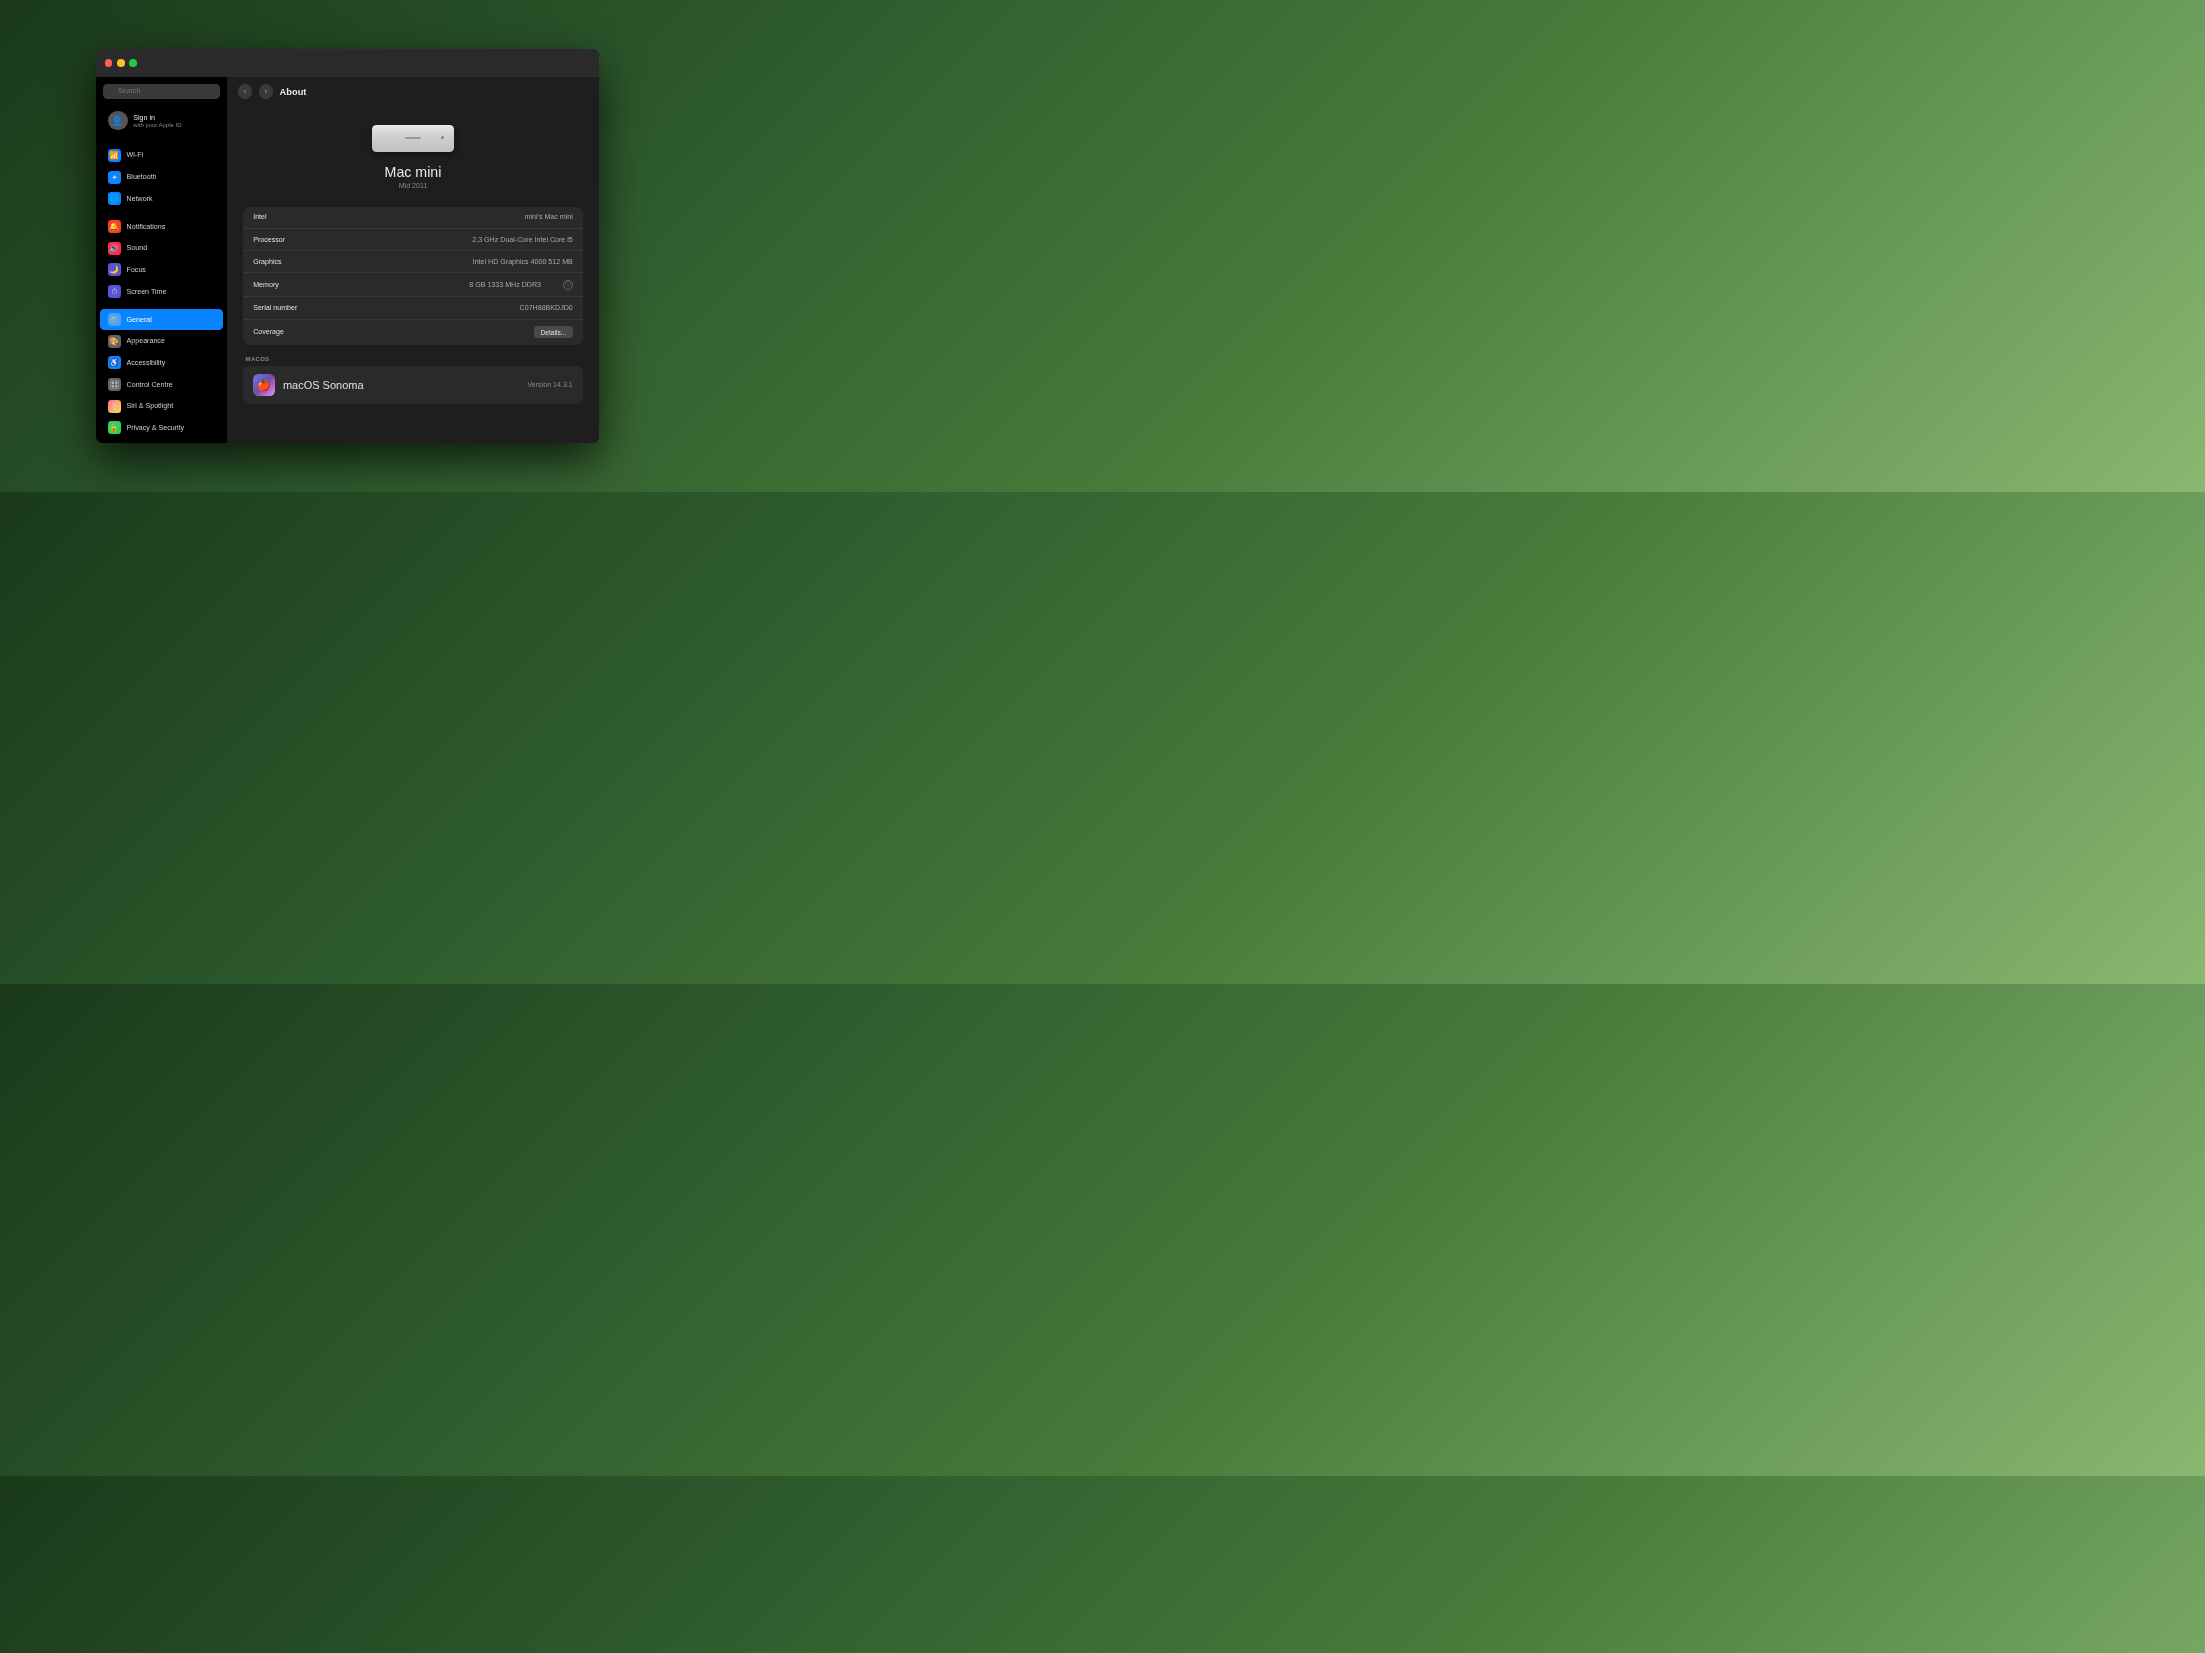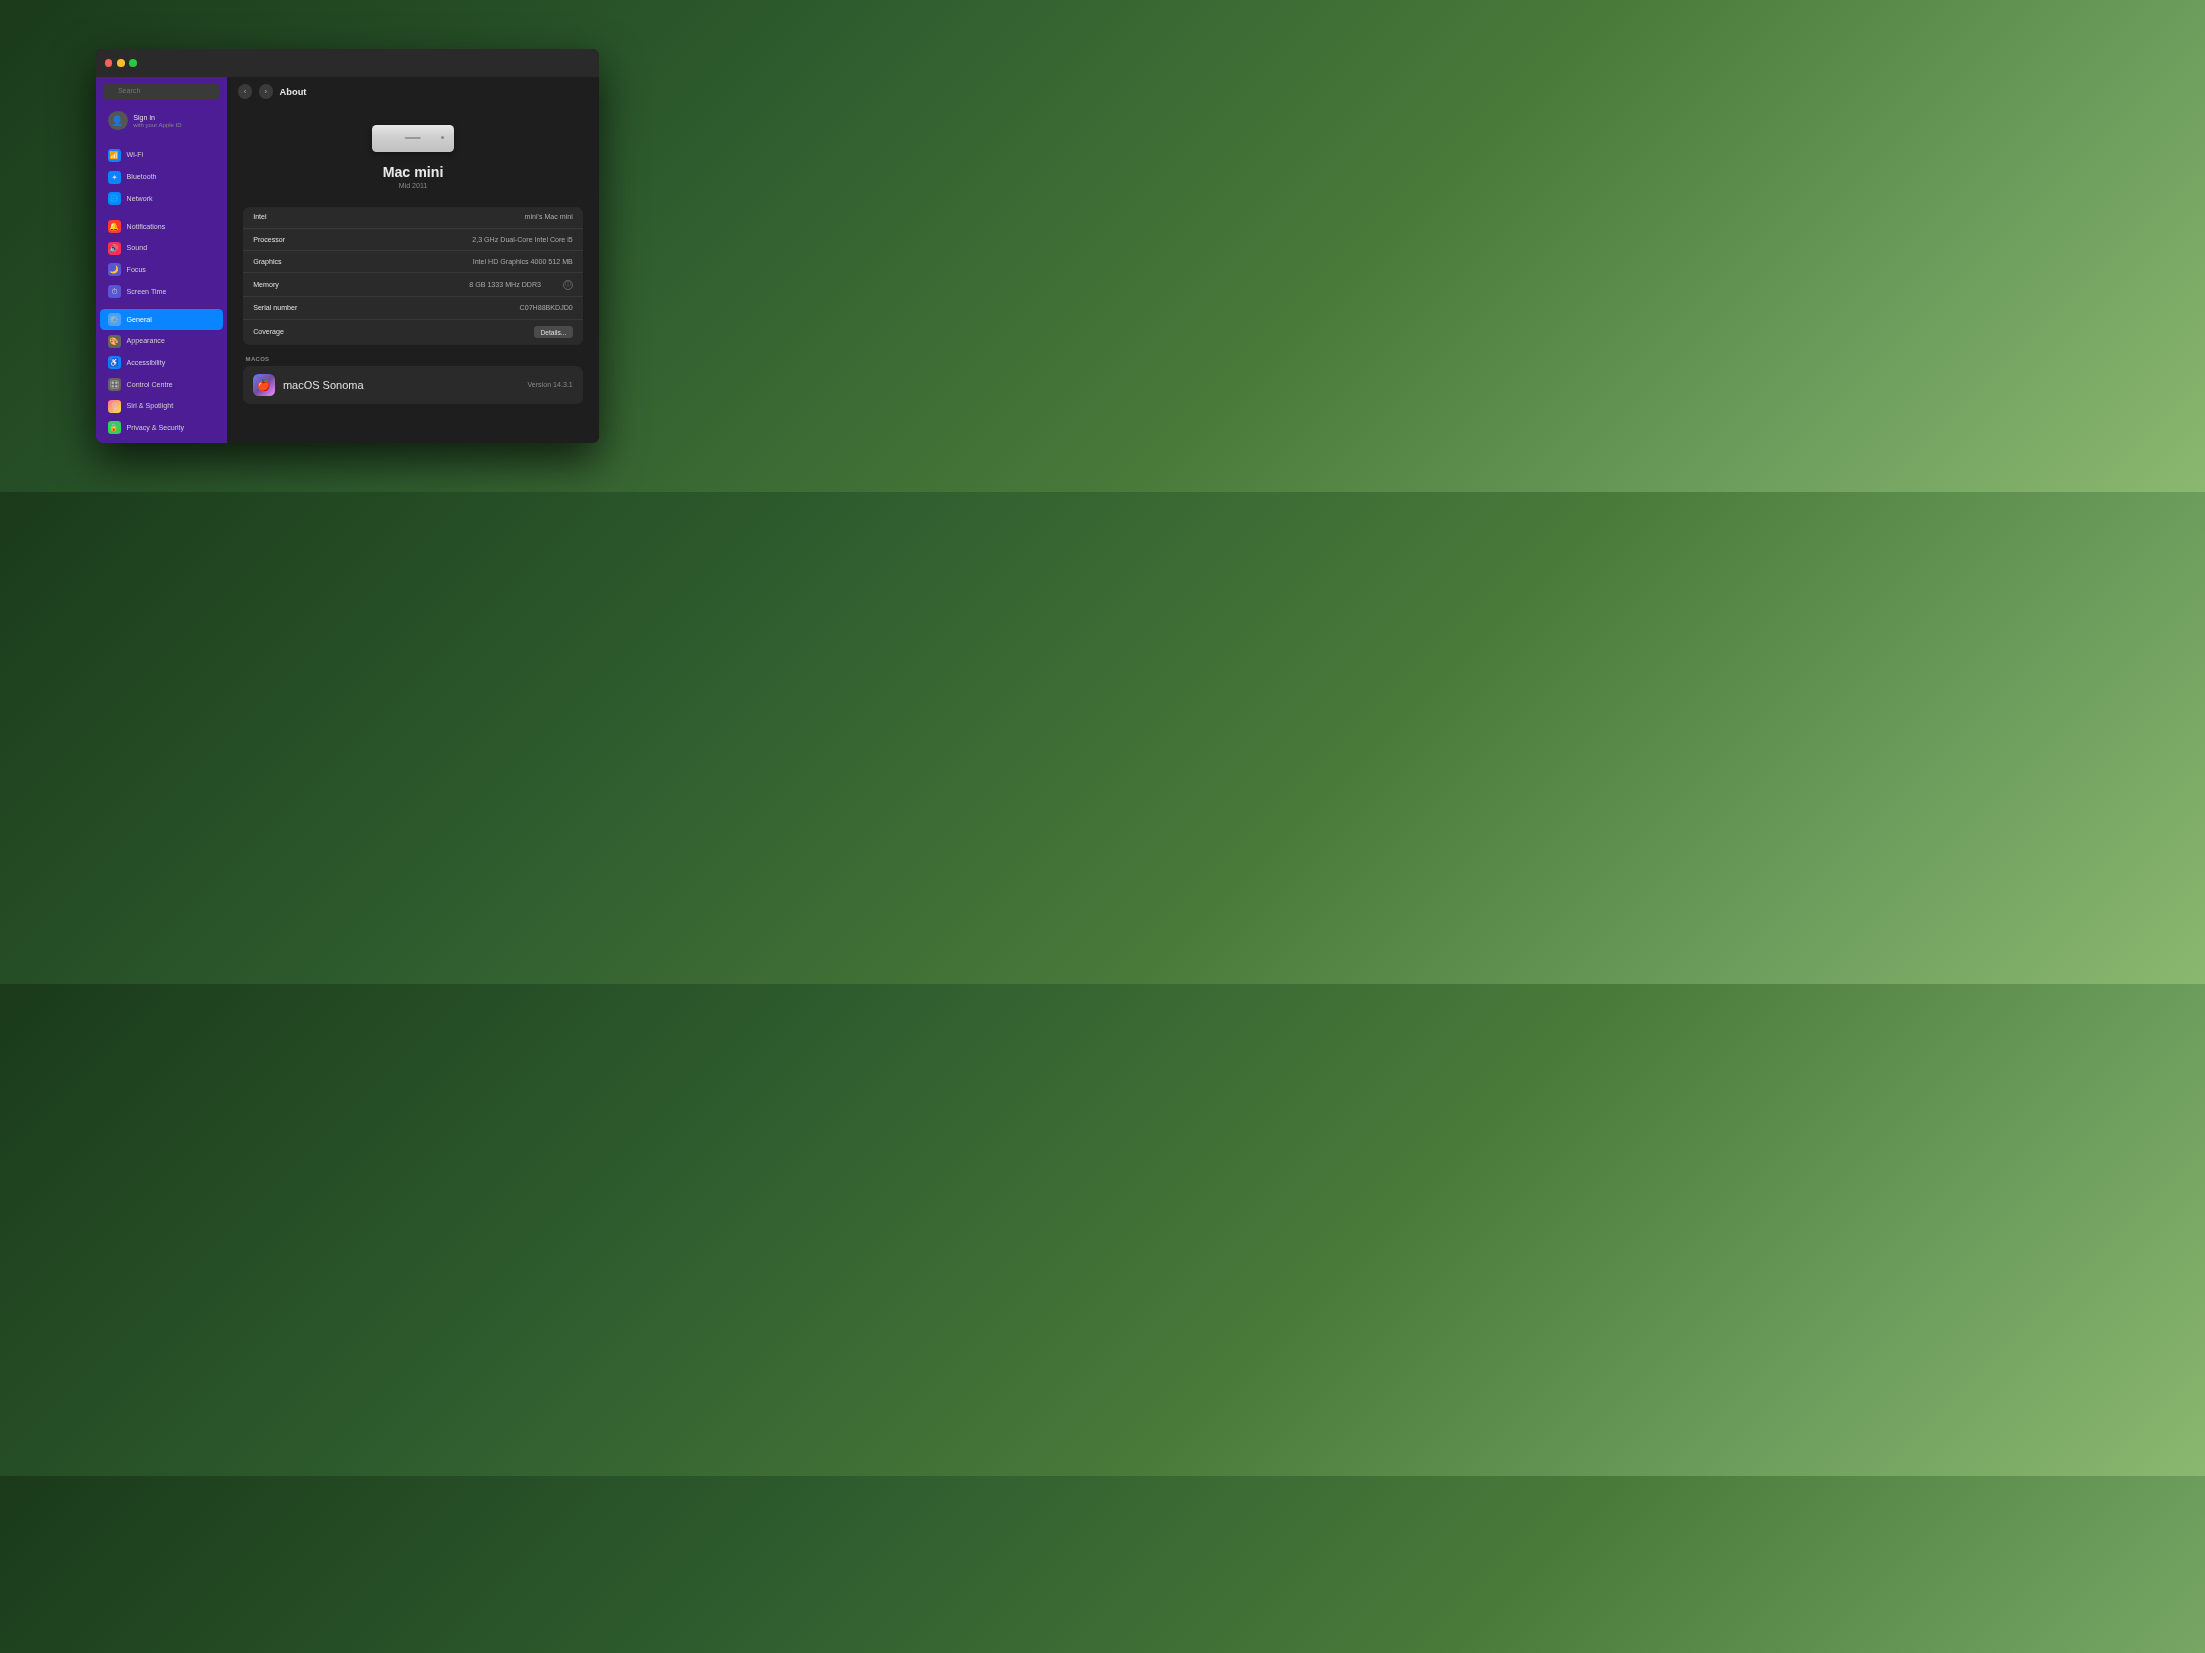--- a/index.html
+++ b/index.html
@@ -54,21 +54,21 @@
 
     .window-body {
       display: flex;
       flex: 1;
       overflow: hidden;
     }
 
     
     .sidebar {
       width: 131px;
-      background: #4c1d95;
+      background: #000000;
       display: flex;
       flex-direction: column;
       overflow-y: auto;
       overflow-x: hidden;
       flex-shrink: 0;
       padding-bottom: 8.8px;
     }
 
     .sidebar::-webkit-scrollbar { width: 3.3px; }
     .sidebar::-webkit-scrollbar-thumb { background: #555; border-radius: 1.6px; }
@@ -275,21 +275,21 @@
       height: 3.3px;
       background: #888;
       border-radius: 50%;
       position: absolute;
       top: 11px;
       right: 9.8px;
     }
 
     .device-name {
       font-size: 14.2px;
-      font-weight: 700;
+      font-weight: 400;
       color: #e8e8e8;
       margin-bottom: 2.2px;
     }
 
     .device-subtitle {
       font-size: 7.1px;
       color: #888;
       margin-bottom: 11px;
     }
 

